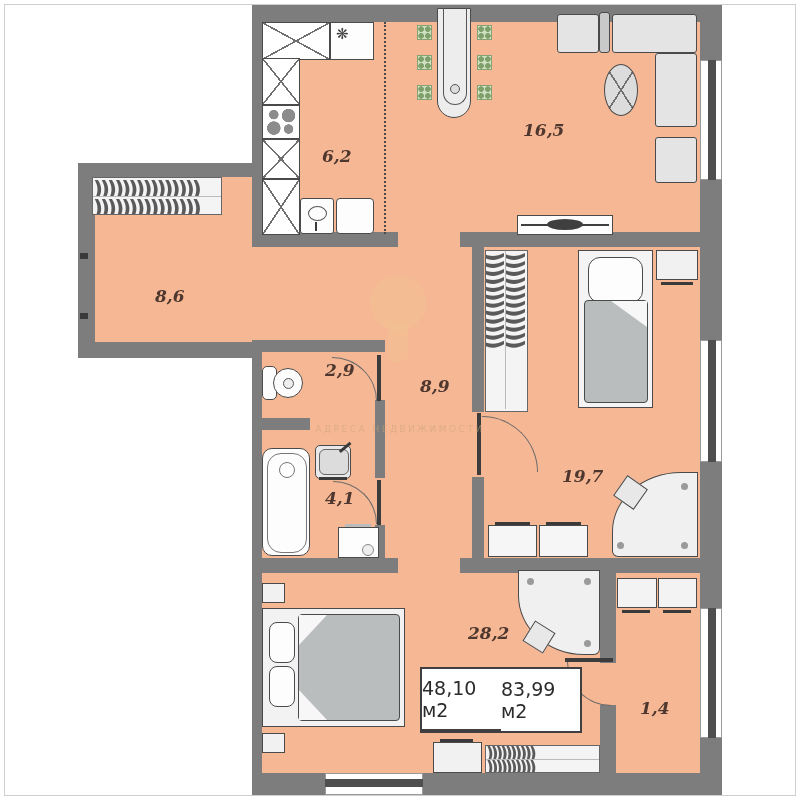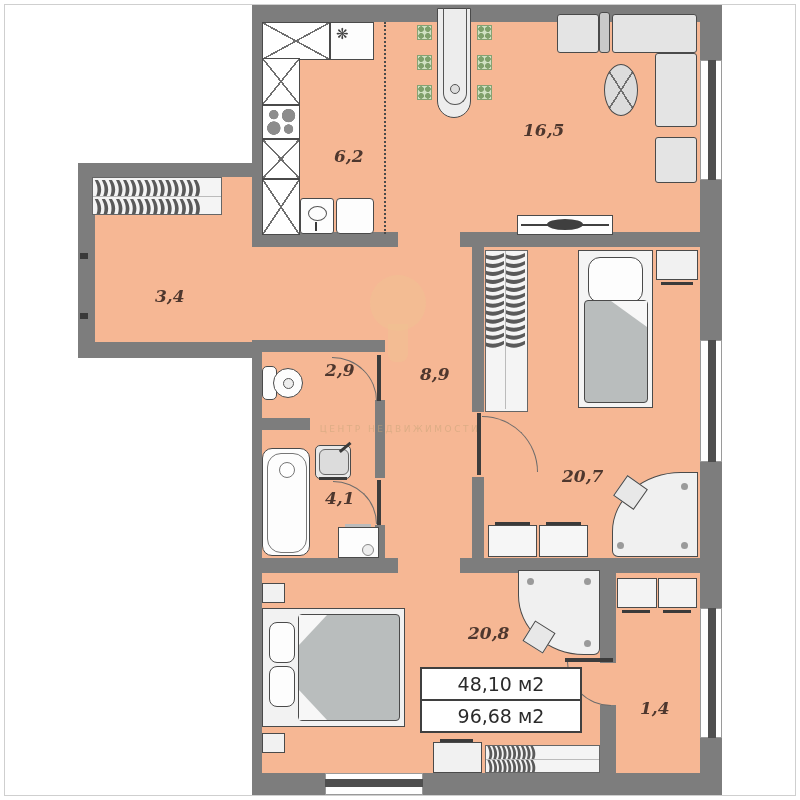--- a/index.html
+++ b/index.html
@@ -38,21 +38,21 @@
   .gbar{position:absolute;background:var(--glass);}
   .dot{position:absolute;background:#9a9a9a;border-radius:50%;width:7px;height:7px;}
   .handle{position:absolute;background:#3a3a3a;}
   .leaf{position:absolute;background:#3c3c3c;}
   .arc{position:absolute;box-sizing:border-box;}
   .fold{position:absolute;width:0;height:0;}
   #infobox{position:absolute;left:420px;top:667px;width:162px;height:66px;background:#fff;
            border:2px solid #3f3f3f;box-sizing:border-box;display:flex;}
   #infobox .type{width:62px;display:flex;align-items:center;justify-content:center;
            font-size:44px;font-weight:600;color:#2b2b2b;border-right:2px solid #3f3f3f;}
-  #infobox .areas{flex:1;display:flex;flex-direction:column;}
+  #infobox .areas{flex:1;display:flex;flex-direction:row;}
   #infobox .areas div{flex:1;display:flex;align-items:center;justify-content:center;
            font-size:19px;color:#2b2b2b;}
   #infobox .areas div:first-child{border-bottom:2px solid #3f3f3f;}
   .wm-title{position:absolute;left:290px;top:382px;width:220px;text-align:center;
             font-size:36px;font-weight:bold;letter-spacing:7px;color:var(--watermark);opacity:.55;}
   .wm-sub{position:absolute;left:295px;top:424px;width:210px;text-align:center;
             font-size:9px;letter-spacing:2.5px;color:#c9a57a;opacity:.55;}
   .wm-bulb{position:absolute;opacity:.45;background:#efc392;}
   .snow{position:absolute;color:#3f3f3f;font-size:15px;line-height:1;}
 </style>
@@ -202,31 +202,31 @@
   <div class="leaf" style="left:565px;top:658px;width:48px;height:4px;"></div>
   <div class="arc" style="left:567px;top:662px;width:44px;height:44px;border-left:1.3px solid #6b6b6b;border-bottom:1.3px solid #6b6b6b;border-radius:0 0 0 100%;"></div>
 
   <div class="furn" style="left:617px;top:578px;width:40px;height:30px;background:#f3f3f3;"></div>
   <div class="furn" style="left:658px;top:578px;width:39px;height:30px;background:#f3f3f3;"></div>
   <div class="handle" style="left:622px;top:610px;width:28px;height:3px;"></div>
   <div class="handle" style="left:663px;top:610px;width:28px;height:3px;"></div>
 
   <div class="wm-bulb" style="left:370px;top:275px;width:56px;height:56px;border-radius:50%;"></div>
   <div class="wm-bulb" style="left:388px;top:324px;width:20px;height:38px;border-radius:0 0 8px 8px;"></div>
-  <div class="wm-sub">ЦЕНТР НЕДВИЖИМОСТИ</div>
-
-  <div class="lbl" style="left:334px;top:146px;">6,2</div>
+  <div class="wm-sub">АДРЕСА НЕДВИЖИМОСТИ</div>
+
+  <div class="lbl" style="left:322px;top:146px;">6,2</div>
   <div class="lbl" style="left:523px;top:120px;">16,5</div>
-  <div class="lbl" style="left:155px;top:286px;">3,4</div>
+  <div class="lbl" style="left:155px;top:286px;">8,6</div>
   <div class="lbl" style="left:325px;top:360px;">2,9</div>
-  <div class="lbl" style="left:420px;top:364px;">8,9</div>
+  <div class="lbl" style="left:420px;top:376px;">8,9</div>
   <div class="lbl" style="left:325px;top:488px;">4,1</div>
-  <div class="lbl" style="left:562px;top:466px;">20,7</div>
-  <div class="lbl" style="left:468px;top:623px;">20,8</div>
+  <div class="lbl" style="left:562px;top:466px;">19,7</div>
+  <div class="lbl" style="left:468px;top:623px;">28,2</div>
   <div class="lbl" style="left:640px;top:698px;">1,4</div>
 
   <div id="infobox">
     <div class="areas">
       <div>48,10 м2</div>
-      <div>96,68 м2</div>
+      <div>83,99 м2</div>
     </div>
   </div>
 </div>
 
 </body></html>

